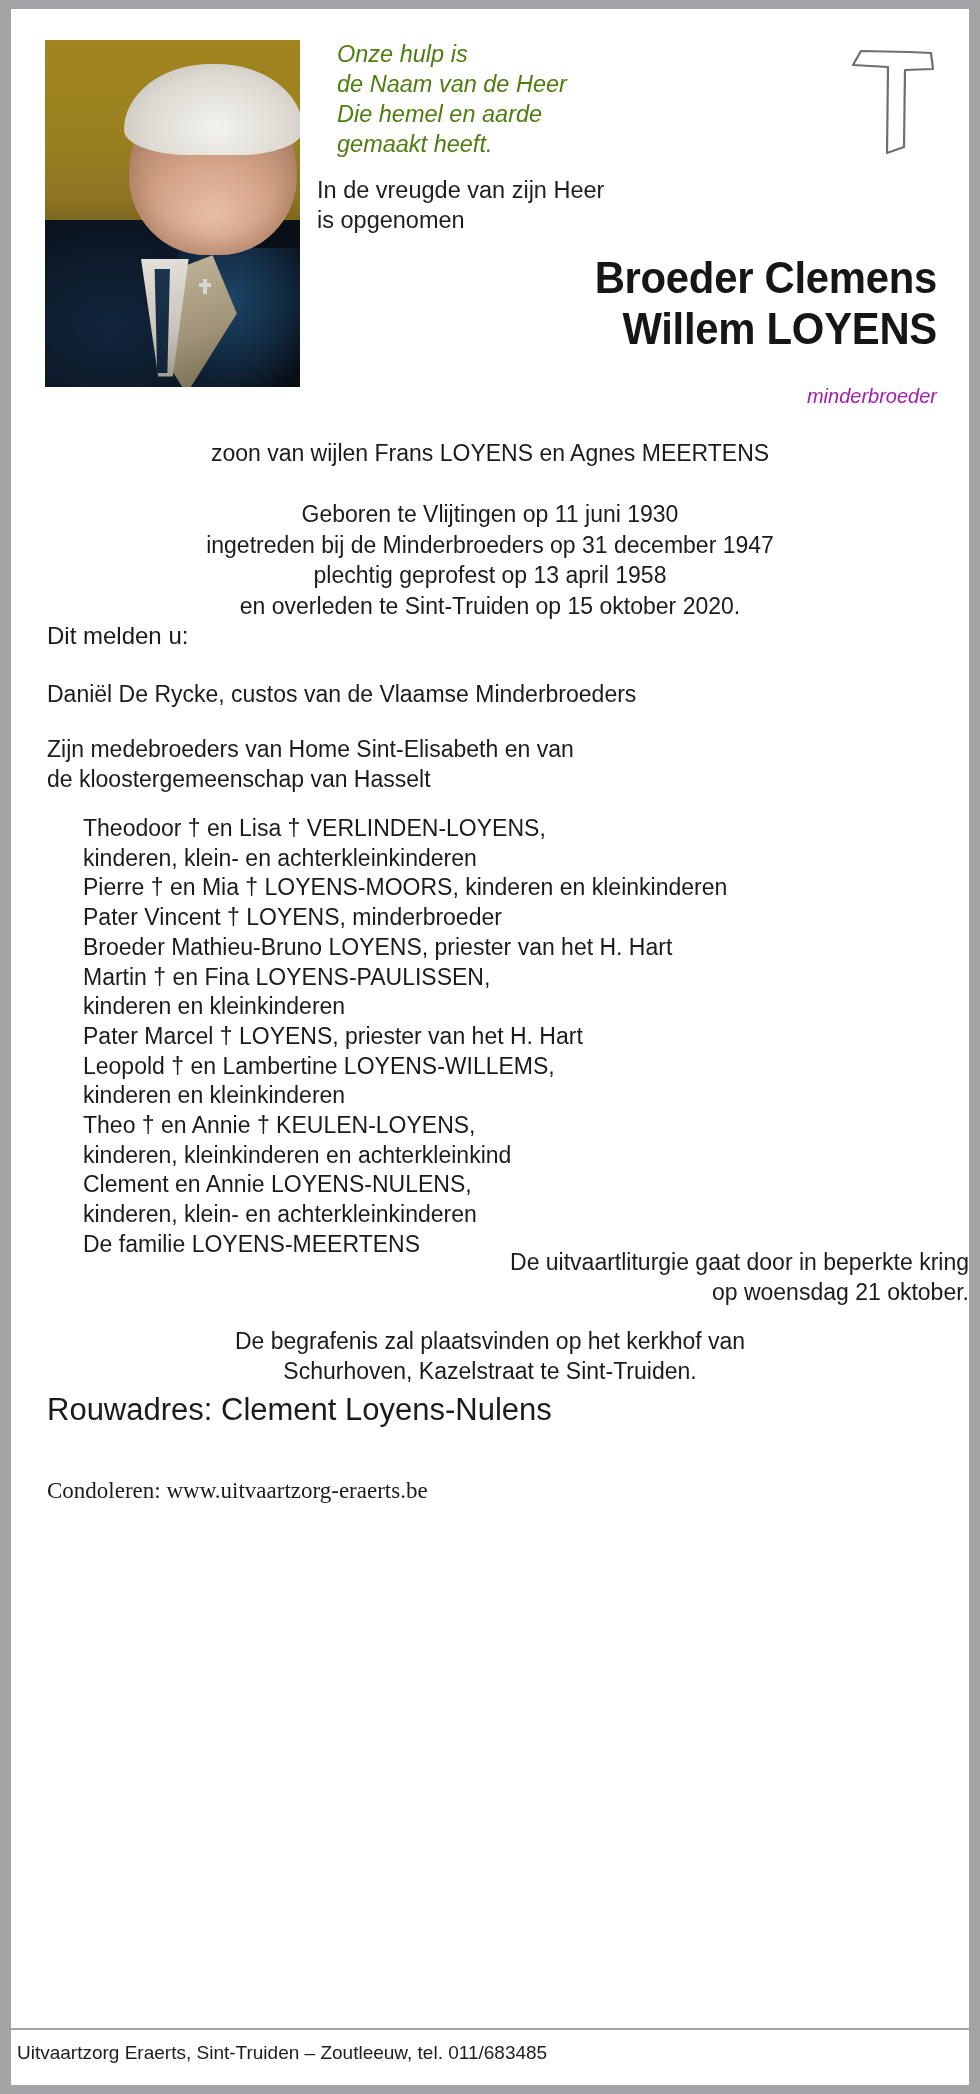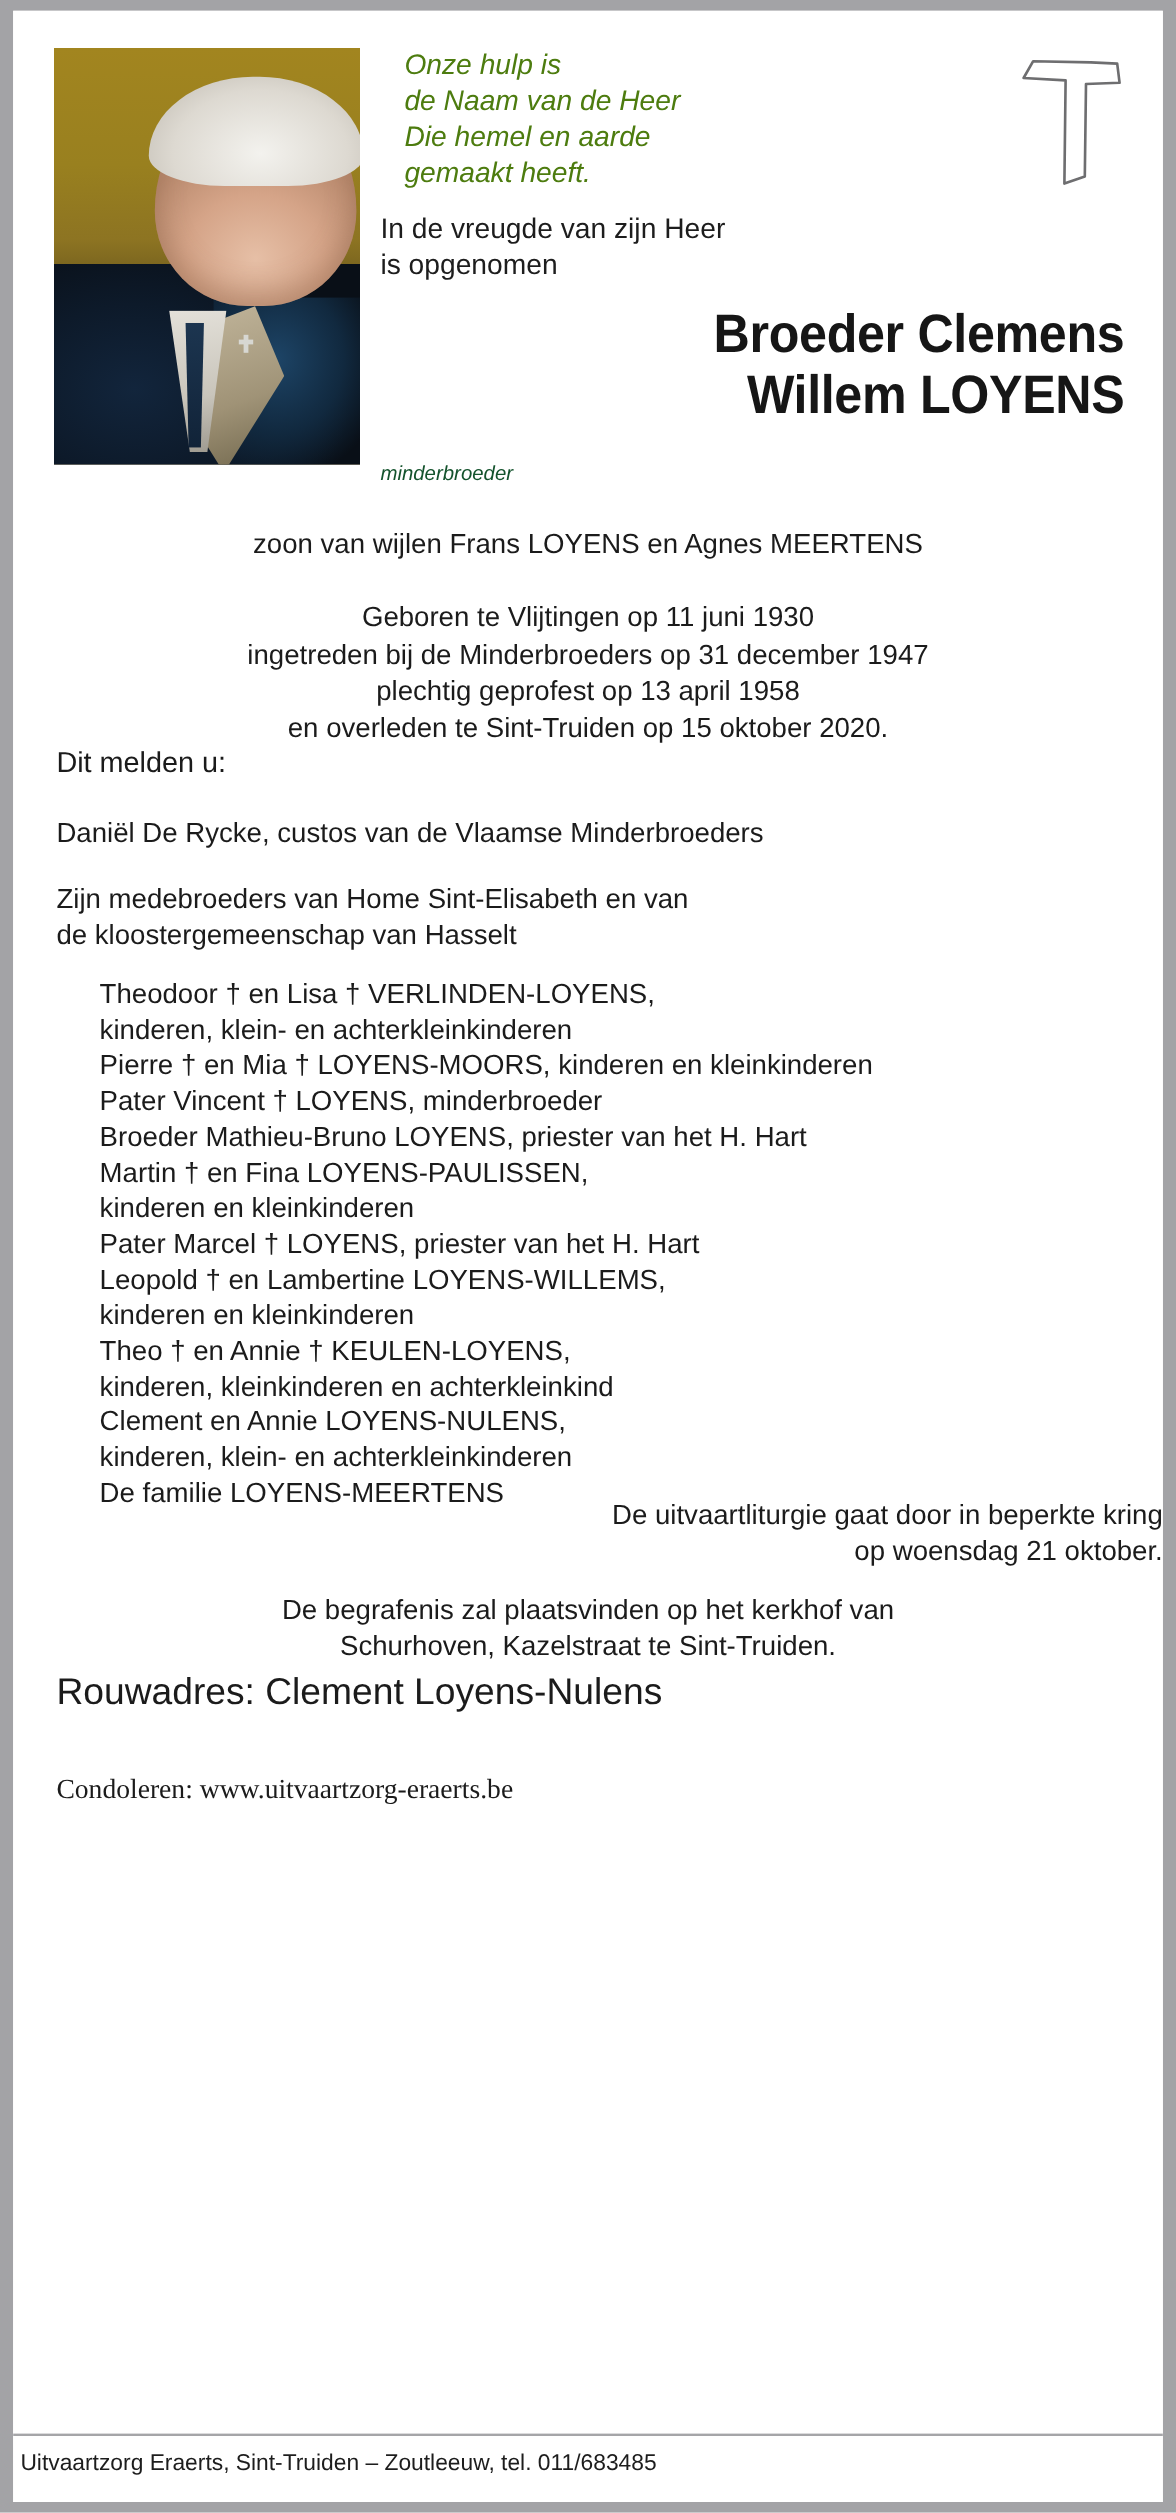--- a/index.html
+++ b/index.html
@@ -191,24 +191,24 @@
     white-space: pre-line;
     transform: scaleX(0.93);
     transform-origin: right top;
   }
 
   .vocation {
     position: absolute;
     left: 306px;
     top: 376px;
     width: 620px;
-    text-align: left;
+    text-align: right;
     font-style: italic;
-    font-size: 17px;
-    color: #14532d;
+    font-size: 20px;
+    color: #a21caf;
   }
 
   
   .parents {
     position: absolute;
     left: 0; top: 429px;
     width: 100%;
     text-align: center;
     font-size: 23px;
     line-height: 30px;

